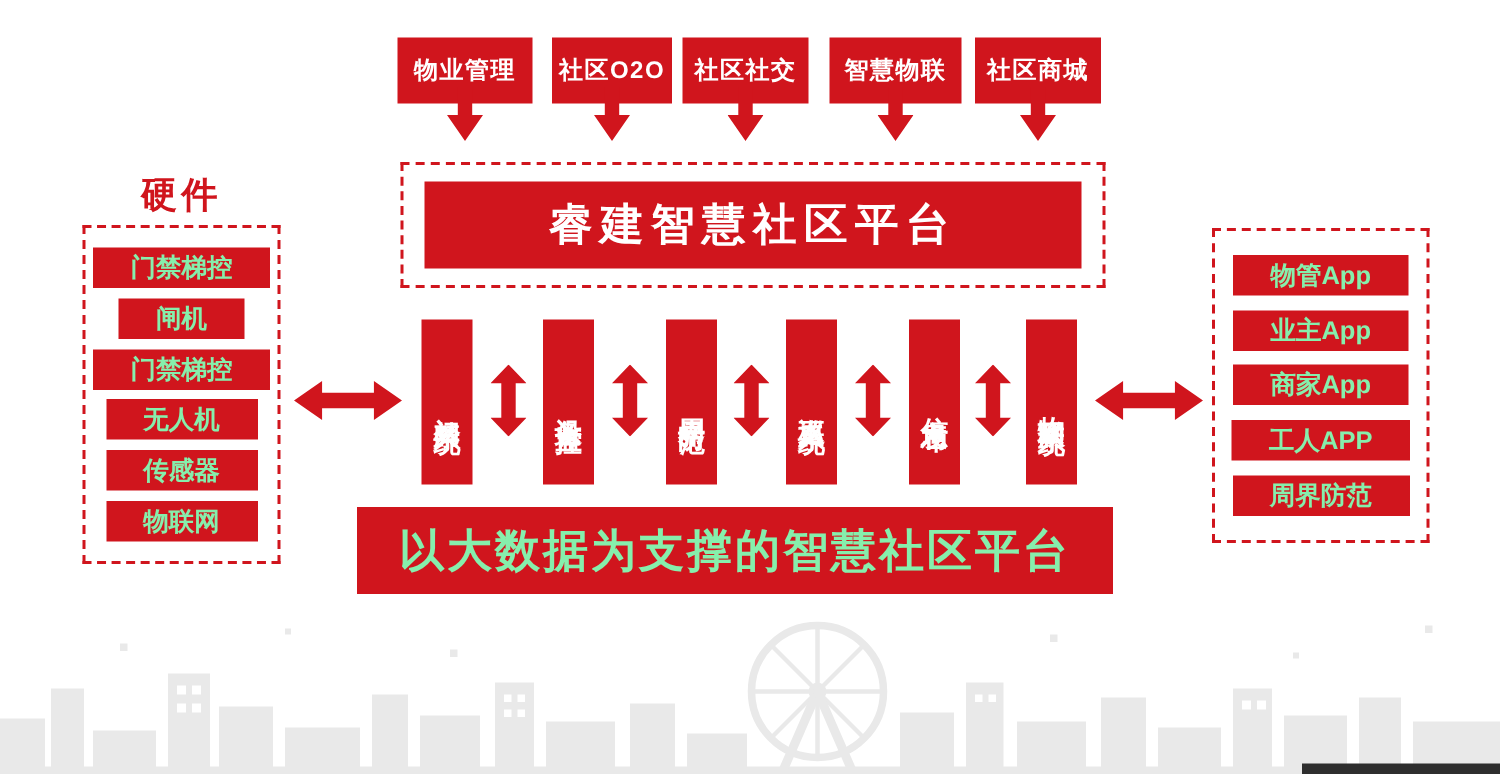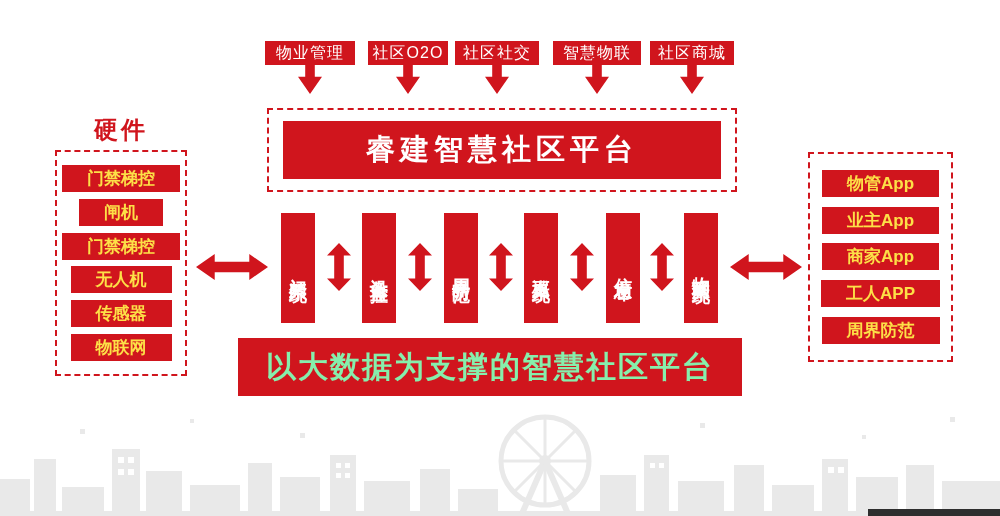--- a/index.html
+++ b/index.html
@@ -1,33 +1,33 @@
 <!DOCTYPE html>
 <html style="--red: #d0151d; --skyline: #e9e9e9;"><head>
 <meta charset="utf-8">
 <style>
   :root { --red:#d0151d; --skyline:#e9e9e9; }
   * { margin:0; padding:0; box-sizing:border-box; }
   body { font-family:"Liberation Sans","DejaVu Sans",sans-serif; background:#ffffff; }
   .canvas { position:relative; width:1000px; height:516px; background:#fff; overflow:hidden; }
 
-  .top-box { position:absolute; top:25px; height:24px; display:flex; align-items:center; justify-content:center;
-             font-size:16px; font-weight:400; letter-spacing:1px; background:var(--red,#d0151d); color:#fff;margin-top:16px; }
+  .top-box { position:absolute; top:25px; height:44px; display:flex; align-items:center; justify-content:center;
+             font-size:16px; font-weight:700; letter-spacing:1px; background:var(--red,#d0151d); color:#fff; }
   .arrow-down { position:absolute; top:58px; width:24px; height:36px; background:var(--red,#d0151d);
              clip-path:polygon(30% 0,70% 0,70% 52%,100% 52%,50% 100%,0 52%,30% 52%); }
 
   .platform-frame { position:absolute; left:267px; top:108px; width:470px; height:84px;
              border:2px dashed var(--red,#d0151d); padding:11px 14px; }
   .platform-inner { width:100%; height:100%; display:flex; align-items:center; justify-content:center;
              background:var(--red,#d0151d); color:#fff; font-size:29px; font-weight:800; letter-spacing:5px; }
 
   .side-title { position:absolute; text-align:center; color:var(--red,#d0151d); font-size:24px; font-weight:800; letter-spacing:3px; }
   .side-panel { position:absolute; border:2px dashed var(--red,#d0151d); display:flex; flex-direction:column;
              align-items:center; justify-content:space-evenly; padding:6px 4px; }
-  .side-item { background:var(--red,#d0151d); color:#fde047; font-weight:700; font-size:17px; line-height:1;
+  .side-item { background:var(--red,#d0151d); color:#86efac; font-weight:700; font-size:17px; line-height:1;
              padding:5px 25px; white-space:nowrap; }
 
   .sys-box { position:absolute; top:213px; width:34px; height:110px; display:flex; align-items:center; justify-content:center;
              writing-mode:vertical-rl; text-orientation:upright; background:var(--red,#d0151d); color:#fff;
              font-size:18px; font-weight:700; letter-spacing:2px; }
   .arrow-v { position:absolute; top:243px; width:24px; height:48px; background:var(--red,#d0151d);
              clip-path:polygon(50% 0,100% 26%,70% 26%,70% 74%,100% 74%,50% 100%,0 74%,30% 74%,30% 26%,0 26%); }
   .arrow-h { position:absolute; top:254px; width:72px; height:26px; background:var(--red,#d0151d);
              clip-path:polygon(0 50%,26% 0,26% 30%,74% 30%,74% 0,100% 50%,74% 100%,74% 70%,26% 70%,26% 100%); }
 

